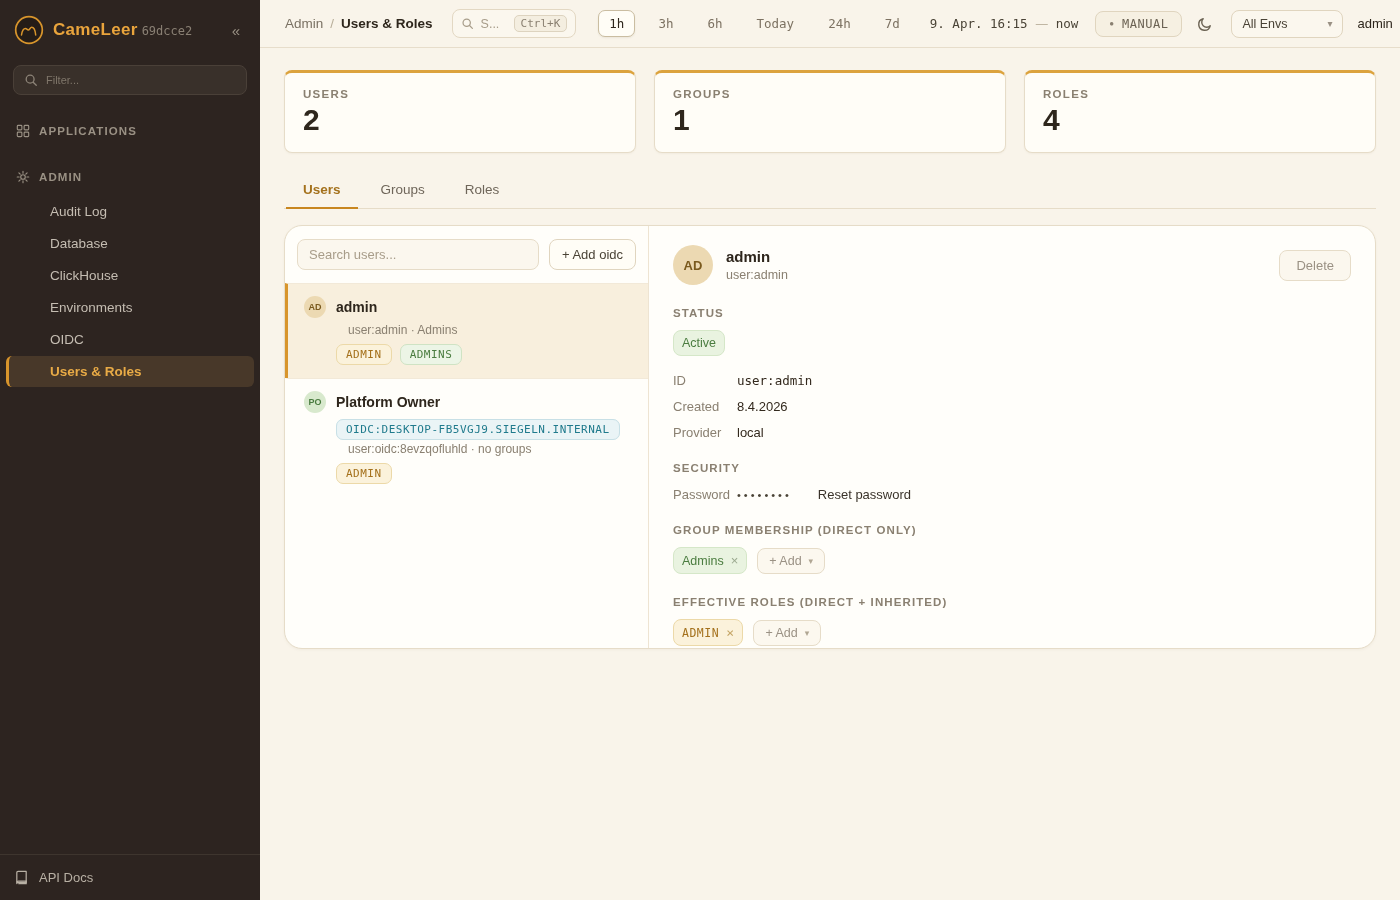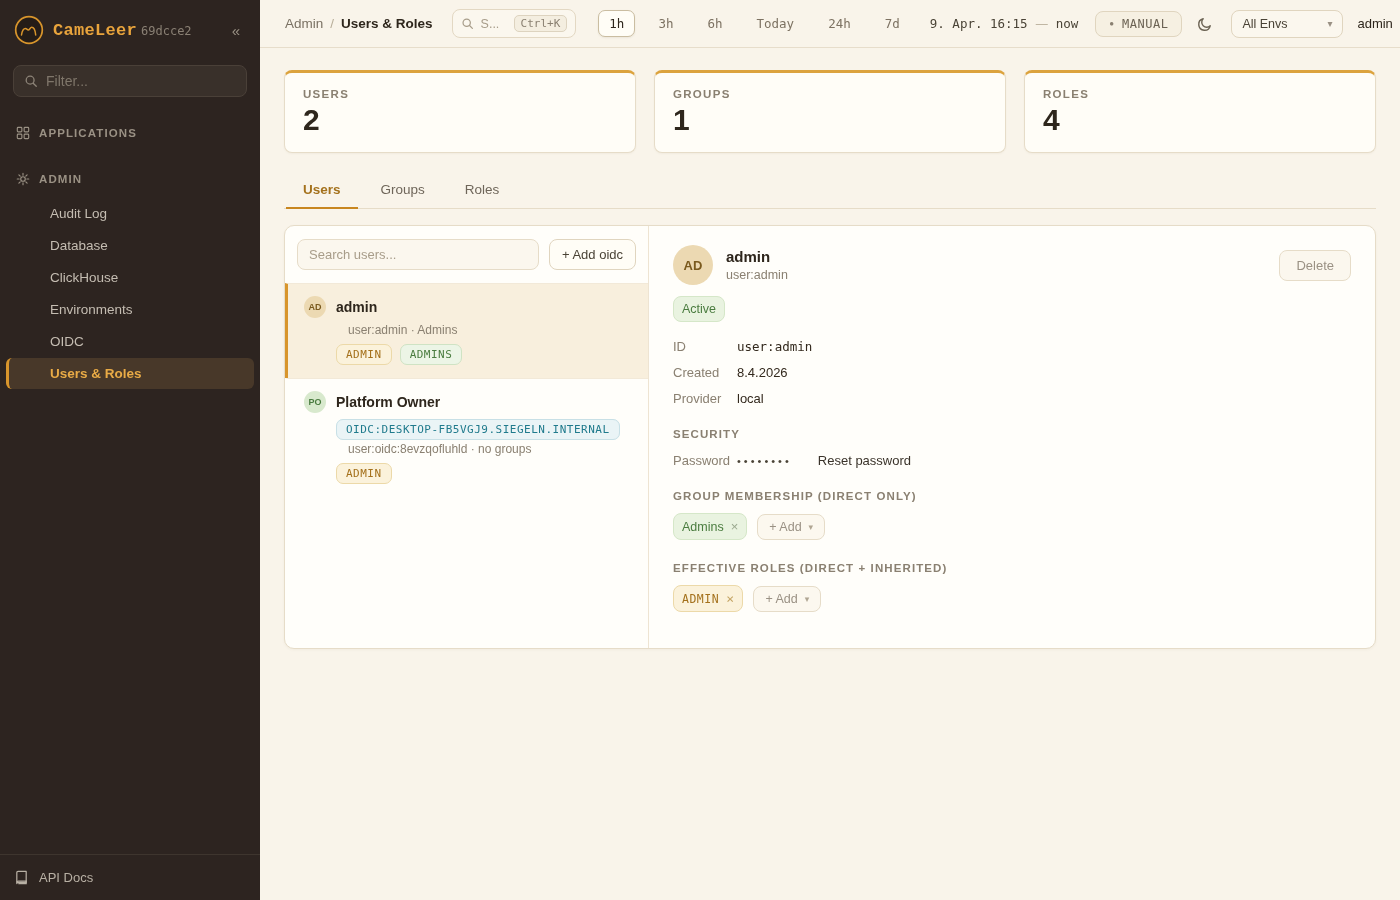--- a/index.html
+++ b/index.html
@@ -9,25 +9,25 @@
     background:#f9f4ea; color:#33291d; overflow:hidden;
     -webkit-font-smoothing:antialiased;
   }
   .mono { font-family:"DejaVu Sans Mono", monospace; }
   .app { display:flex; width:1400px; height:900px; }
 
   
   .sidebar { width:260px; min-width:260px; background:#2d2420; color:#c9c1b5; display:flex; flex-direction:column; }
   .sb-head { display:flex; align-items:center; gap:9px; padding:15px 14px 12px 14px; }
   .logo-badge { width:30px; height:30px; flex:0 0 auto; }
-  .logo-name { font-family:Liberation Mono, monospace; font-weight:700; font-size:17px; color:#e9a43c; letter-spacing:0.3px; }
+  .logo-name { font-family:Liberation Sans, sans-serif; font-weight:700; font-size:17px; color:#e9a43c; letter-spacing:0.3px; }
   .logo-suffix { font-family:"DejaVu Sans Mono", monospace; font-size:12px; color:#8a8074; margin-left:4px; }
   .collapse-btn { margin-left:auto; color:#9a9184; font-size:15px; cursor:pointer; padding:2px 6px; }
   .filter-box { margin:8px 13px 20px 13px; display:flex; align-items:center; gap:8px; background:#39302a; border:1px solid #4a4038; border-radius:8px; padding:7px 10px; color:#8d8478; }
-  .filter-box input { flex:1; background:transparent; border:none; outline:none; color:#cfc7bb; font-size:14px; font-family:inherit; width:100%; }
+  .filter-box input { flex:1; background:transparent; border:none; outline:none; color:#cfc7bb; font-size:11px; font-family:inherit; width:100%; }
   .filter-box input::placeholder { color:#7f766a; }
   .sb-section { display:flex; align-items:center; gap:9px; padding:9px 16px; font-size:11.5px; font-weight:700; letter-spacing:1.1px; color:#9a9184; }
   .sb-section svg { flex:0 0 auto; }
   .sb-nav { margin-top:2px; }
   .sb-item { display:flex; align-items:center; font-size:13.5px; color:#c5bdb2; padding:8px 16px 8px 41px; margin:1px 6px; border-radius:6px; border-left:3px solid transparent; cursor:pointer; }
   .sb-item.selected { background:#483829; color:#e9ab46; border-left:3px solid #d8952c; font-weight:600; }
   .sb-footer { margin-top:auto; border-top:1px solid #3e352e; padding:15px 14px; display:flex; align-items:center; gap:10px; font-size:13px; color:#b8b0a4; }
 
   
   .main-col { flex:1; display:flex; flex-direction:column; min-width:0; }
@@ -67,21 +67,21 @@
   .content { flex:1; padding:22px 24px; overflow:hidden; }
   .stats-row { display:flex; gap:18px; }
   .stat-card { flex:1; background:#fffdf7; border:1px solid #e6dcc8; border-top:3px solid #dca33e; border-radius:8px; padding:15px 18px 14px 18px; box-shadow:0 1px 2px rgba(90,70,30,0.05); }
   .stat-label { font-size:11.5px; font-weight:700; letter-spacing:1.3px; color:#8a8071; }
   .stat-value { font-size:30px; font-weight:700; color:#2e261c; margin-top:2px; line-height:1.2; }
 
   .tabs { display:flex; gap:6px; margin-top:20px; border-bottom:1px solid #e6dcc8; padding:0 2px; }
   .tab { padding:9px 17px 10px 17px; font-size:13.5px; color:#6f665a; cursor:pointer; border-bottom:2px solid transparent; margin-bottom:-1px; }
   .tab.active { color:#a4711c; font-weight:600; border-bottom:2px solid #c8861f; }
 
-  .panel { margin-top:16px; background:#fffefa; border:1px solid #e6dcc8; border-radius:10px; display:flex; height:424px; box-shadow:0 1px 3px rgba(90,70,30,0.05); overflow:hidden; }
+  .panel { margin-top:16px; background:#fffefa; border:1px solid #e6dcc8; border-radius:18px; display:flex; height:424px; box-shadow:0 1px 3px rgba(90,70,30,0.05); overflow:hidden; }
 
   
   .user-list { width:364px; min-width:364px; border-right:1px solid #eee4d2; display:flex; flex-direction:column; }
   .list-toolbar { display:flex; gap:10px; padding:13px 12px; }
   .list-search { flex:1; border:1px solid #e6dcc8; background:#fbf7ee; border-radius:8px; padding:7px 11px; font-size:13px; color:#4a4336; outline:none; min-width:0; font-family:inherit; }
   .list-search::placeholder { color:#a89d8a; }
   .add-user-btn { border:1px solid #e0d5bf; background:#fffdf6; border-radius:8px; padding:7px 12px; font-size:13px; color:#4a4336; white-space:nowrap; cursor:pointer; }
   .list-item { padding:12px 16px 13px 16px; border-top:1px solid #f2e9d8; border-left:3px solid transparent; cursor:pointer; }
   .list-item.selected { background:#f8efdd; border-left:3px solid #d8952c; }
   .li-head { display:flex; align-items:center; gap:10px; }
@@ -312,20 +312,21 @@
         <div class="detail">
           <div class="detail-head">
             <span class="avatar lg tan">AD</span>
             <div>
               <div class="d-name">admin</div>
               <div class="d-sub">user:admin</div>
             </div>
             <button class="delete-btn">Delete</button>
           </div>
 
+          <div class="sec-heading">STATUS</div>
           <div class="status-pill-row">
             <span class="pill green">Active</span>
           </div>
 
           <div class="field-row" style="margin-top:17px;">
             <span class="field-label">ID</span>
             <span class="field-value mono">user:admin</span>
           </div>
           <div class="field-row">
             <span class="field-label">Created</span>

